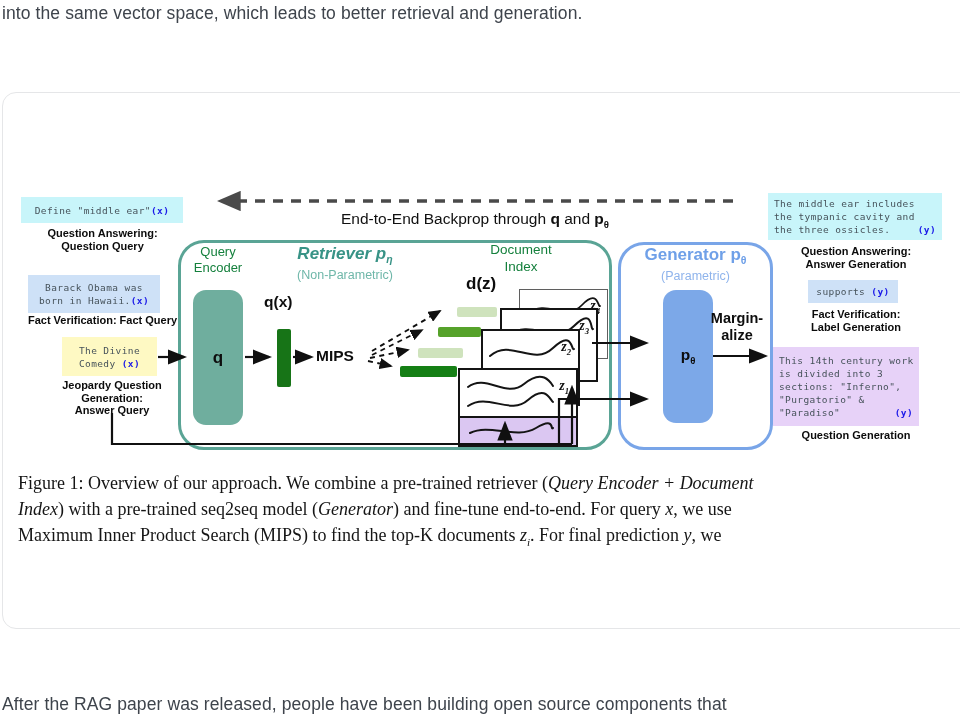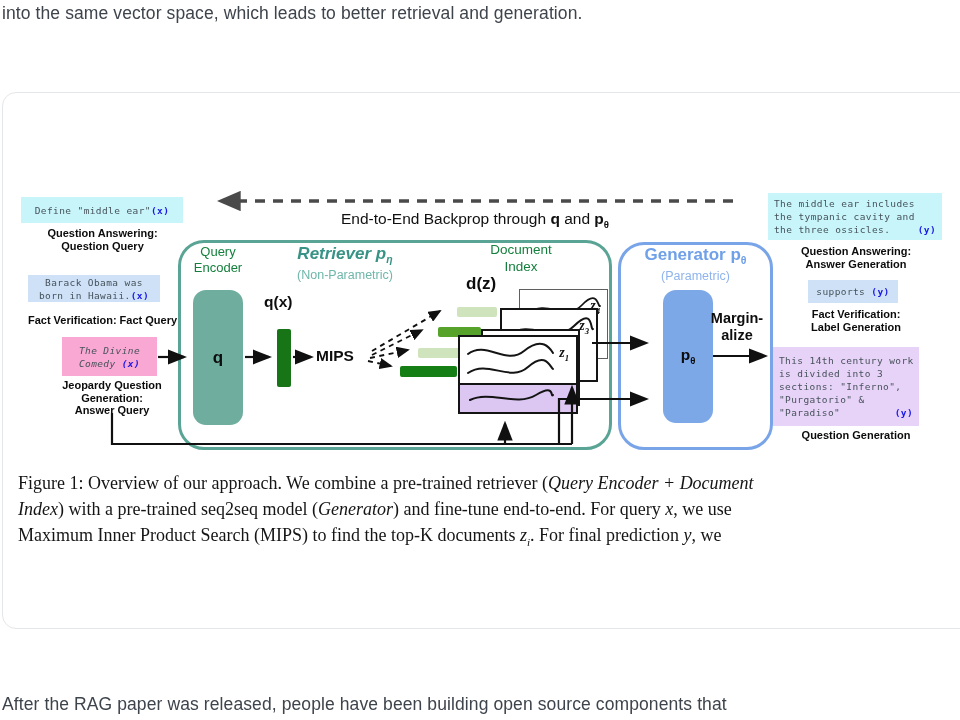--- a/index.html
+++ b/index.html
@@ -53,21 +53,21 @@
     position:absolute;font-family:"DejaVu Sans Mono",monospace;font-size:9.5px;line-height:13px;
     letter-spacing:.4px;color:#46525a;display:flex;flex-direction:column;justify-content:center;
     padding:2px 6px;box-sizing:border-box;
   }
   .mono-box .ln{display:flex;justify-content:center;white-space:pre;}
   .mono-box .ln.spread{justify-content:space-between;}
   .mono-box .ln.left{justify-content:flex-start;}
   .mono-box .var{color:#1a18e8;font-weight:bold;}
   .cyan{background:#c8f5fa;}
   .lblue{background:#cee1f7;}
-  .lpurple{background:#f9a8d4;font-style:italic;}
+  .lpurple{background:#fef9c3;}
   .rpurple{background:#e7d2f8;}
   .fig-label{
     position:absolute;font-size:11px;line-height:12.5px;font-weight:bold;color:#0b0b0b;text-align:center;
   }
   
   .backprop-label{
     position:absolute;left:290px;top:210px;width:370px;text-align:center;
     font-size:15.5px;color:#101010;
   }
   .backprop-label b{font-weight:bold;}
@@ -87,21 +87,21 @@
 <div class="card"></div>
 
 <div class="mono-box cyan" style="left:21px;top:197px;width:162px;height:26px;">
   <div class="ln"><span>Define "middle ear"</span><span class="var">(x)</span></div>
 </div>
 <div class="fig-label" style="left:20px;top:227px;width:165px;">
   <div>Question Answering:</div>
   <div>Question Query</div>
 </div>
 
-<div class="mono-box lblue" style="left:28px;top:275px;width:132px;height:27px;">
+<div class="mono-box lblue" style="left:28px;top:275px;width:132px;height:38px;">
   <div class="ln"><span>Barack Obama was</span></div>
   <div class="ln"><span>born in Hawaii.</span><span class="var">(x)</span></div>
 </div>
 <div class="fig-label" style="left:10px;top:314px;width:185px;">
   <div>Fact Verification: Fact Query</div>
 </div>
 
 <div class="mono-box lpurple" style="left:62px;top:337px;width:95px;height:39px;">
   <div class="ln"><span>The Divine</span></div>
   <div class="ln"><span>Comedy </span><span class="var">(x)</span></div>
@@ -159,21 +159,21 @@
   <svg width="95" height="49" viewBox="0 0 95 49">
       <path d="M7 25 C28 7 50 36 70 17 S88 20 91 18" fill="none" stroke="#141414" stroke-width="2" stroke-linecap="round"></path>
     </svg>
   <div class="purple" style="height:24px;">
     <svg width="95" height="24" viewBox="0 0 95 24">
         <path d="M10 14 C32 4 58 20 78 9 S90 11 92 9" fill="none" stroke="#141414" stroke-width="2" stroke-linecap="round"></path>
       </svg>
   </div>
   <span class="zlab"><span>z</span><sub>2</sub></span>
 </div>
-<div class="doc" style="left:458px;top:335px;width:120px;height:79px;">
+<div class="doc" style="left:458px;top:368px;width:120px;height:79px;">
   <svg width="97" height="48" viewBox="0 0 97 48">
       <path d="M8 17 C26 3 46 29 64 14 S90 11 93 16" fill="none" stroke="#141414" stroke-width="2" stroke-linecap="round"></path>
       <path d="M8 36 C28 22 50 46 68 30 S90 30 93 32" fill="none" stroke="#141414" stroke-width="2" stroke-linecap="round"></path>
     </svg>
   <div class="purple" style="height:27px;">
     <svg width="97" height="27" viewBox="0 0 97 27">
         <path d="M10 15 C30 5 56 22 76 10 S90 13 93 10" fill="none" stroke="#141414" stroke-width="2" stroke-linecap="round"></path>
       </svg>
   </div>
   <span class="zlab"><span>z</span><sub>1</sub></span>

